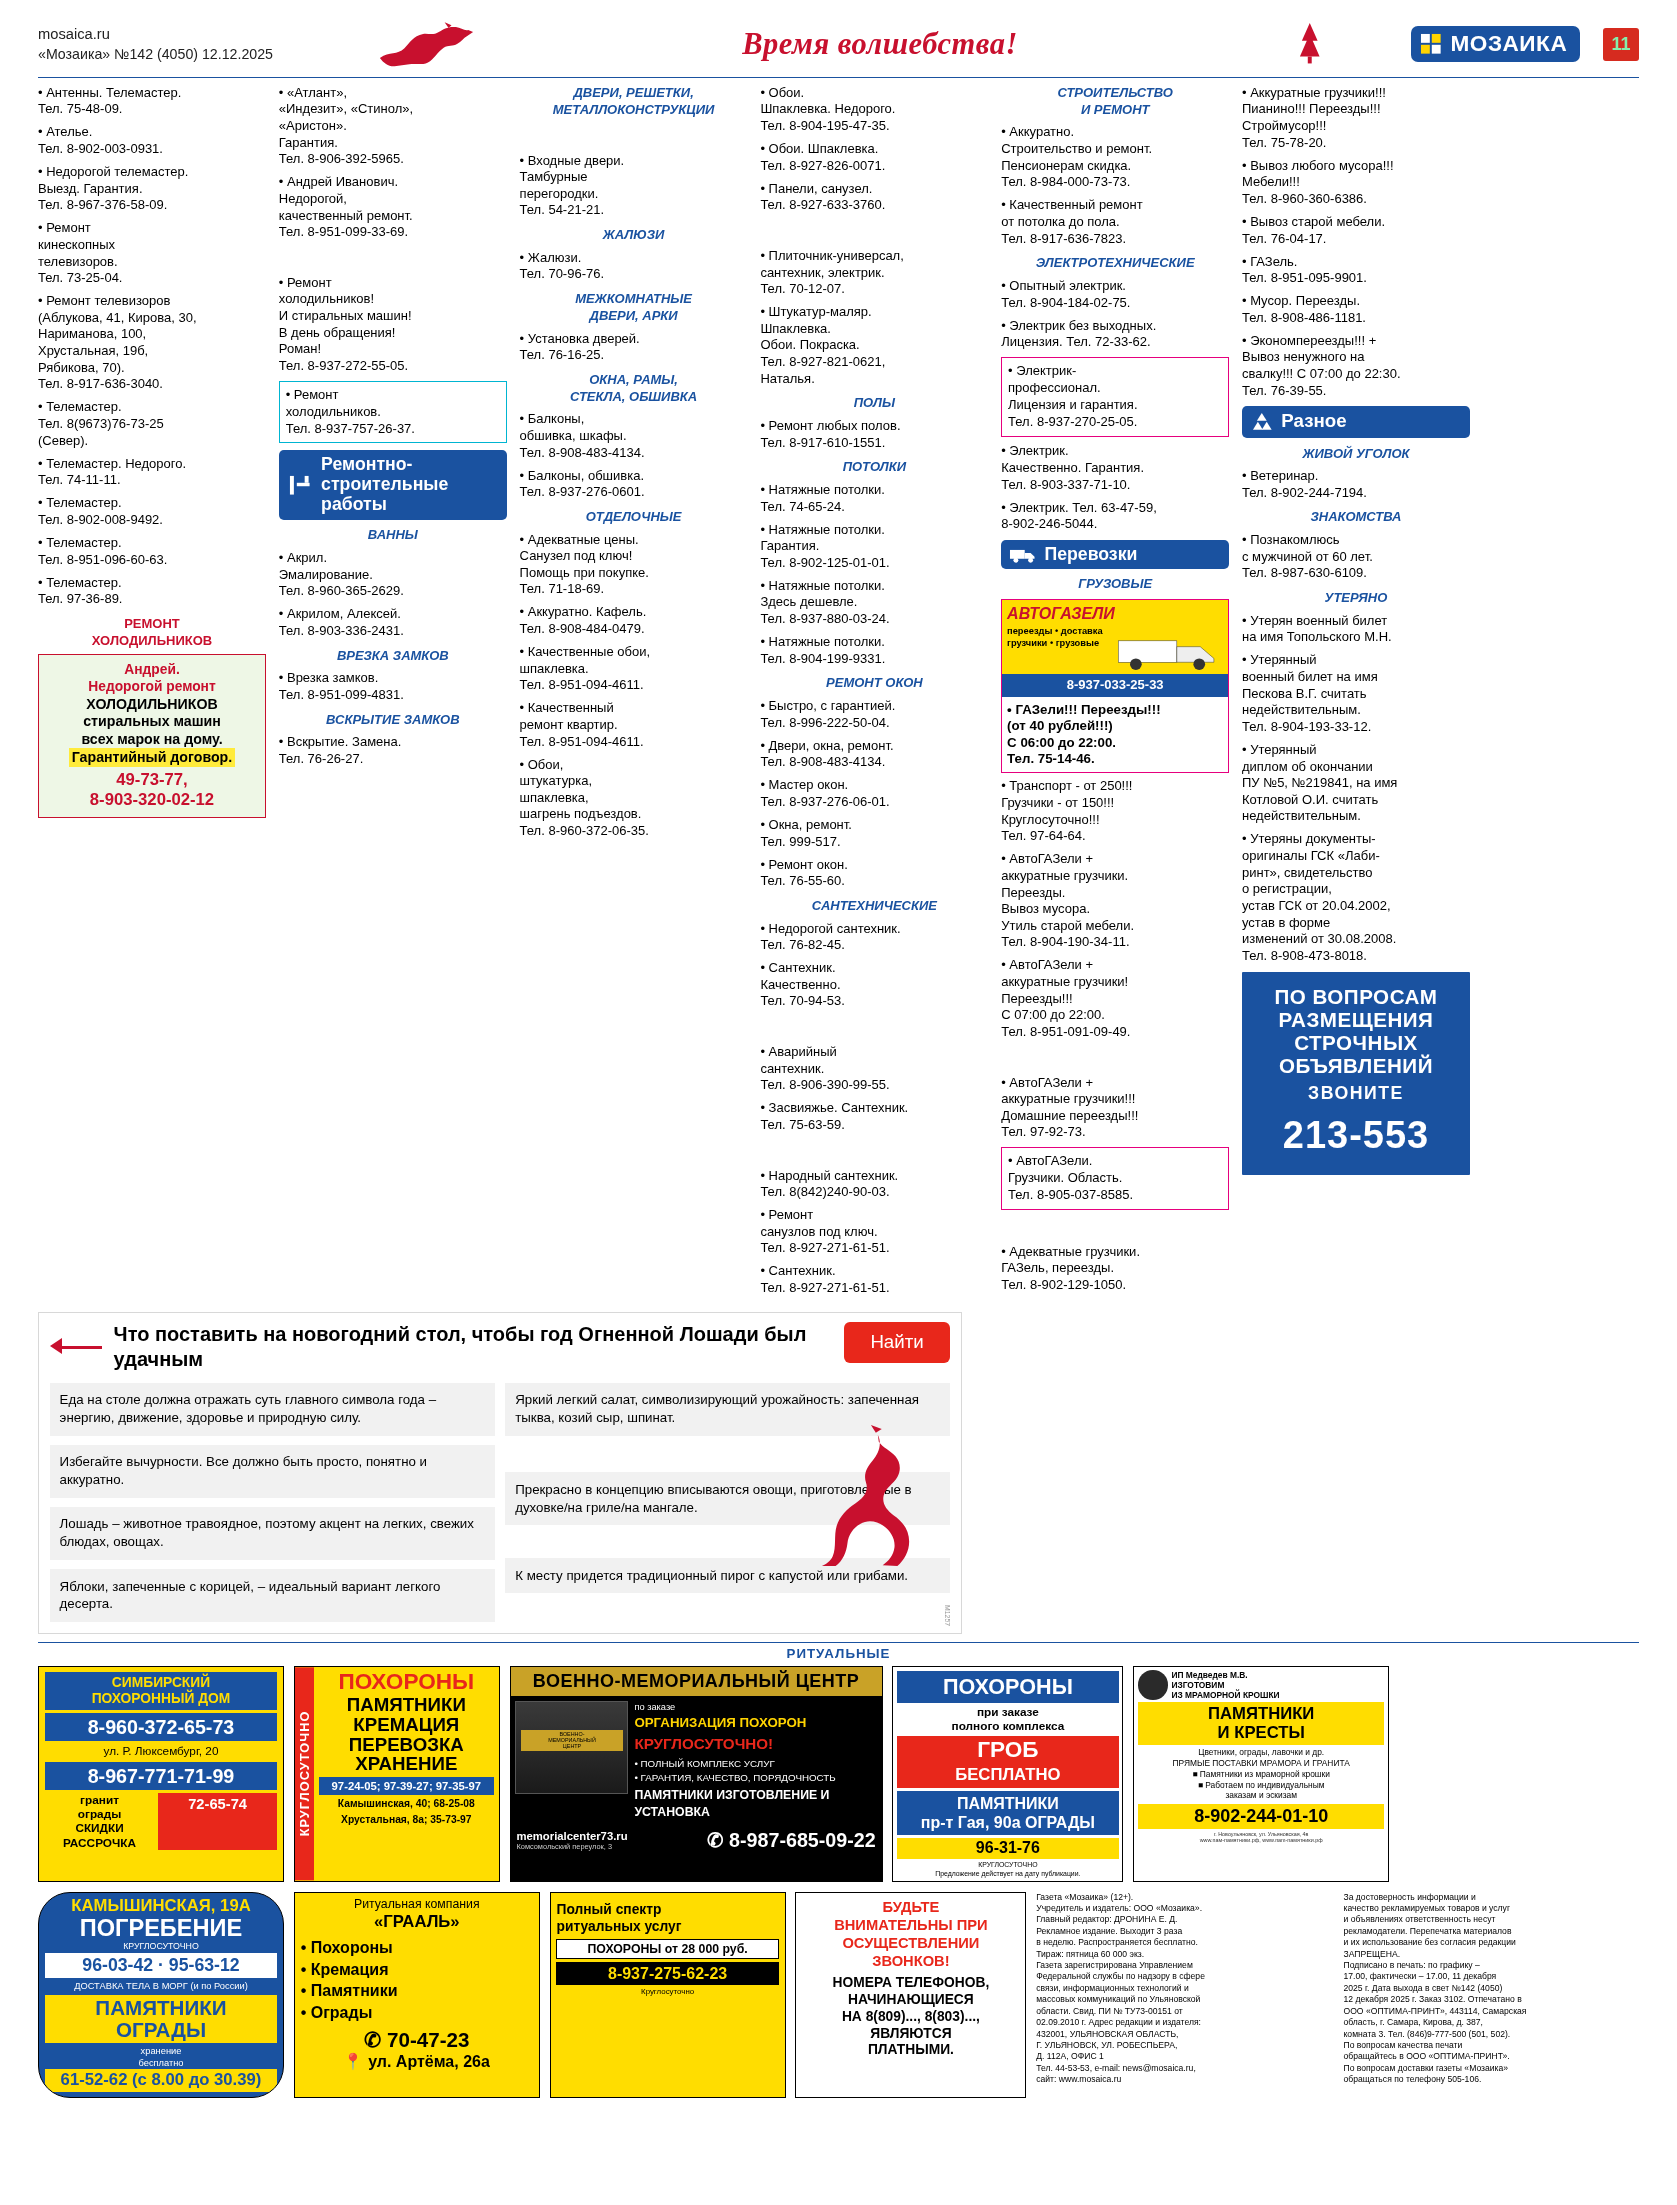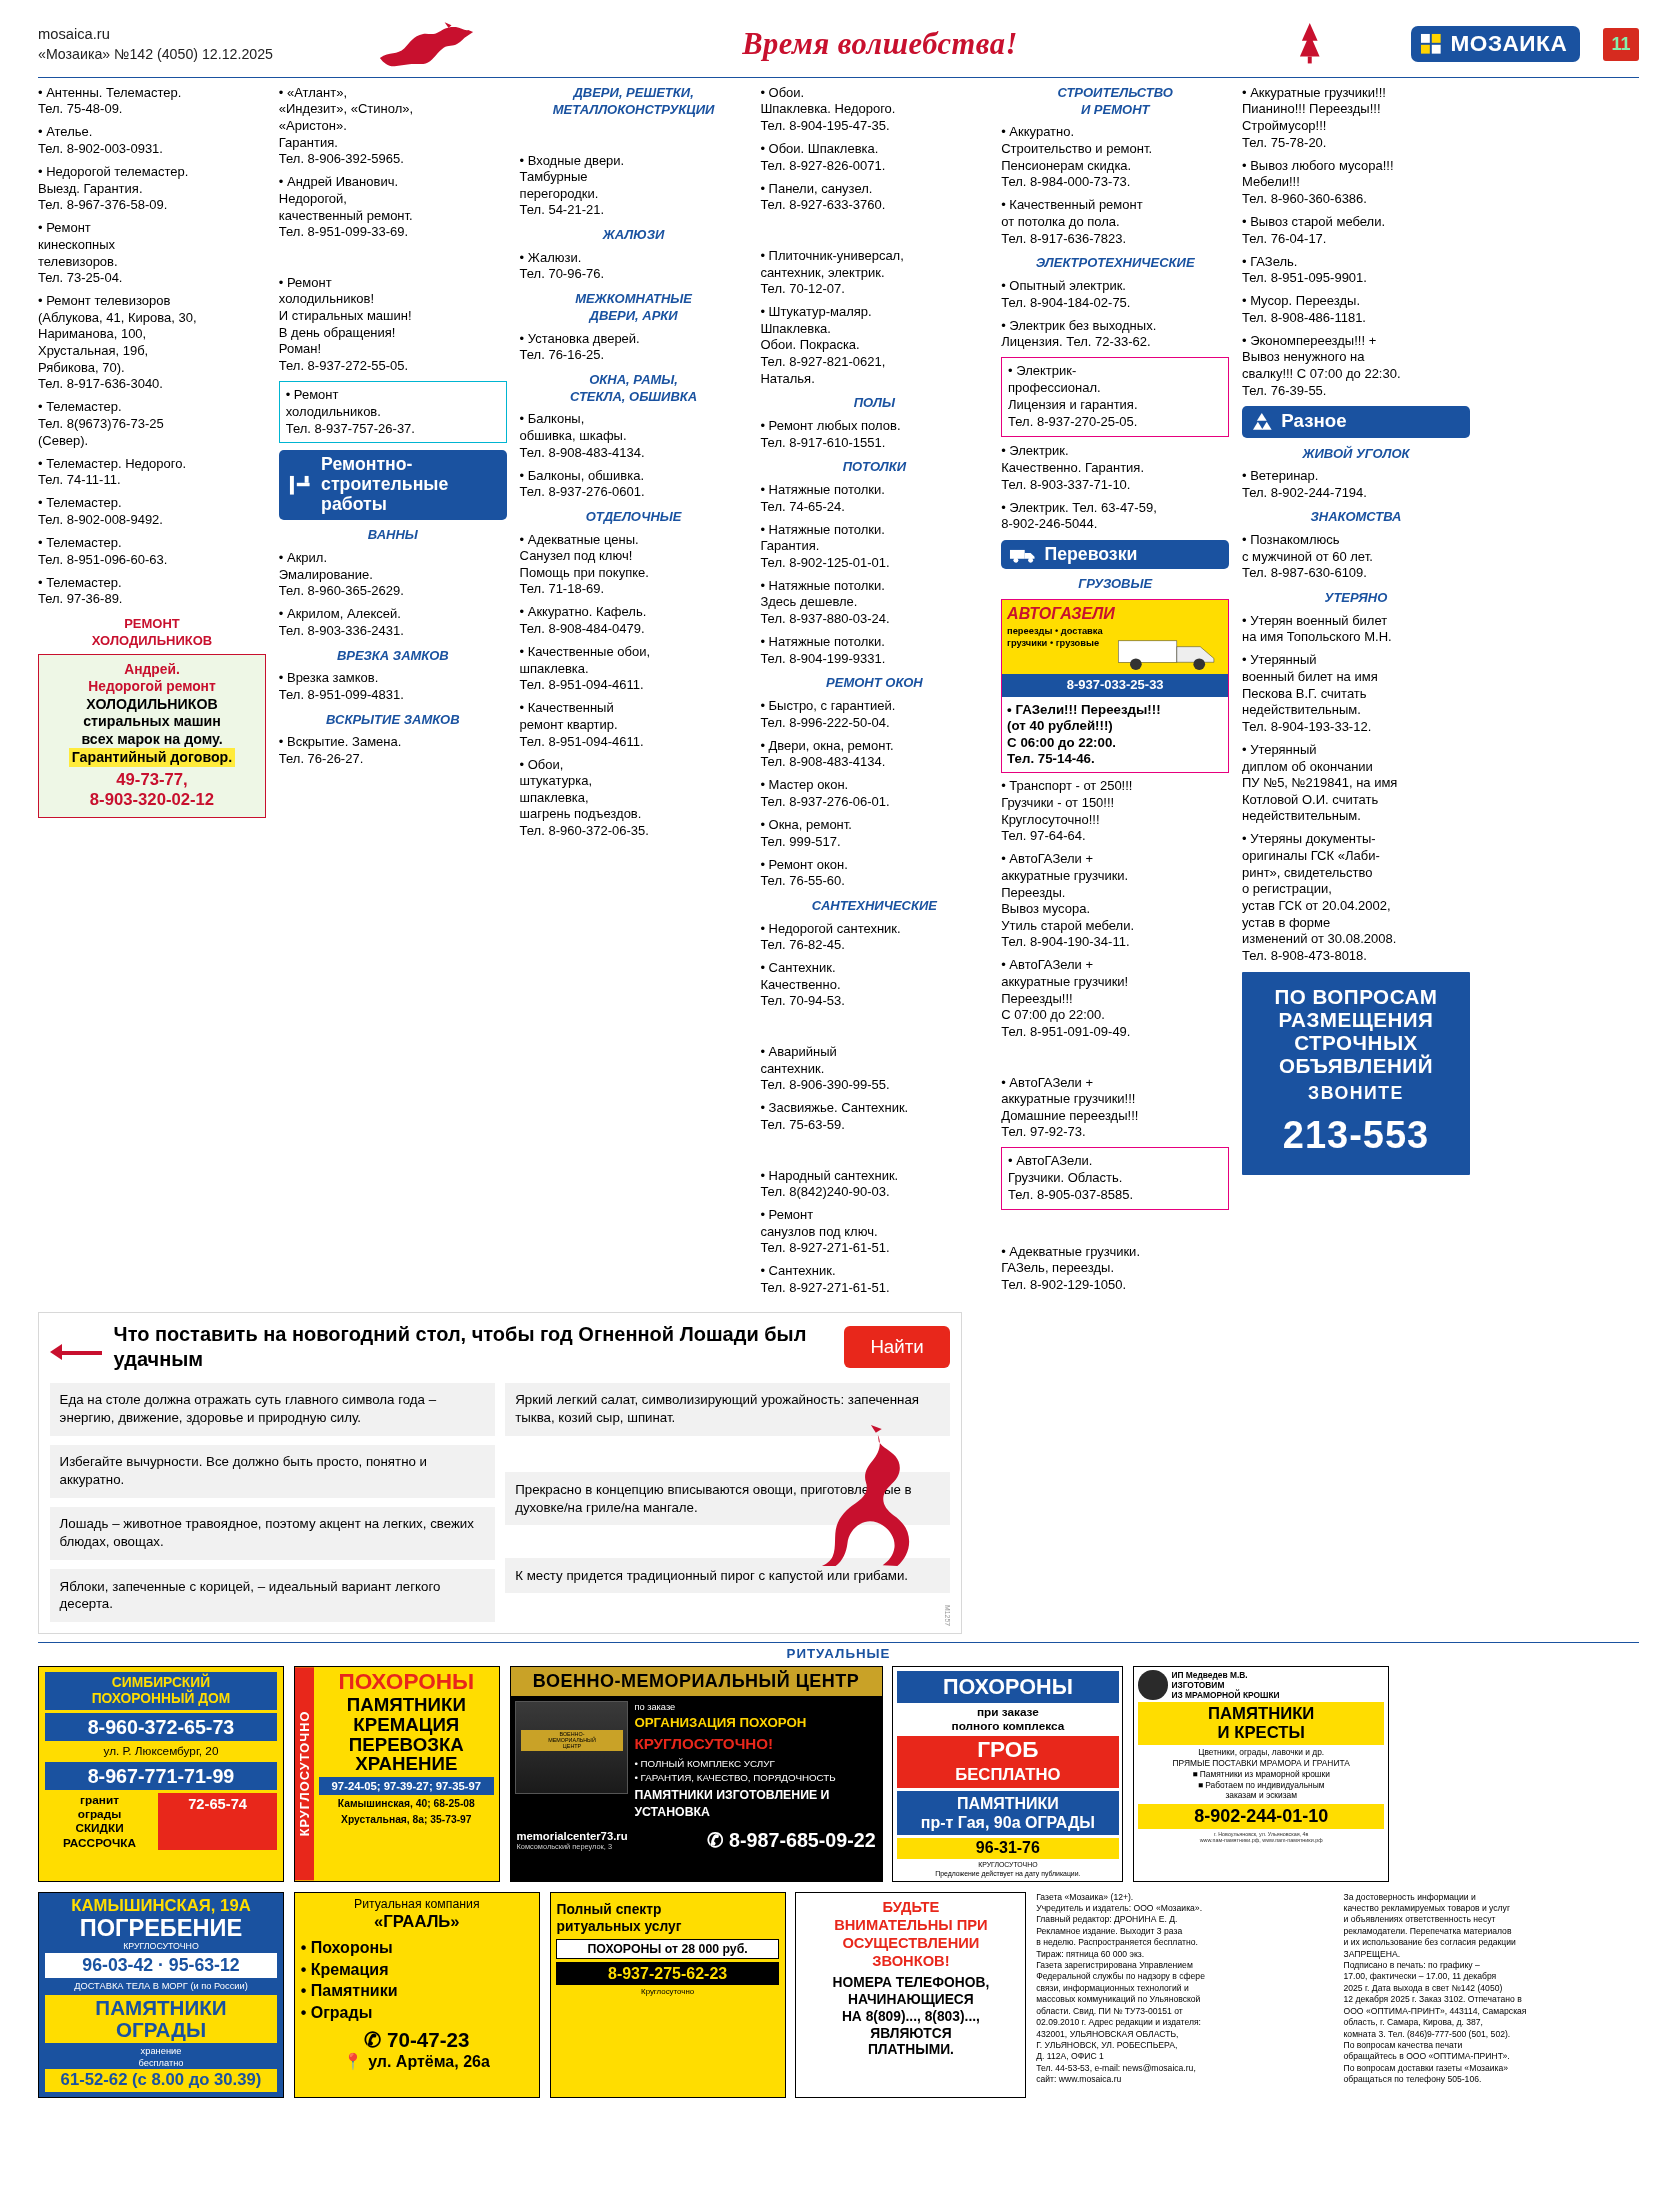--- a/index.html
+++ b/index.html
@@ -63,21 +63,21 @@
   .truck-body .tb { font-weight:bold; font-size:13.3px; line-height:1.24; }
 
   
   .bluead { background:#1a52a0; color:#fff; text-align:center; padding:12.8px 4.9px 14.7px 4.9px; margin-top:7.9px; border-radius:1px; }
   .bluead .t { font-weight:bold; font-size:20.6px; line-height:1.12; letter-spacing:0.5px; }
   .bluead .call { font-weight:bold; font-size:17.7px; margin-top:4.9px; letter-spacing:1.5px; }
   .bluead .num { font-weight:bold; font-size:38px; margin-top:5.9px; letter-spacing:1px; }
 
   
   .feature { margin:8.8px 0 4.9px 0; border:0.5px solid #d8d8d8; background:#fff; padding:8.8px 10.8px 10.8px 10.8px; position:relative; }
-  .feature-head { display:flex; align-items:center; gap:9.8px; }
+  .feature-head { display:flex; align-items:flex-start; gap:9.8px; }
   .arrow { width:54px; height:29.5px; position:relative; flex:none; margin-top:10.8px; }
   .arrow .shaft { position:absolute; left:6.9px; top:13.3px; width:45px; height:3.4px; background:#c8102e; }
   .arrow .head { position:absolute; left:0; top:5.9px; width:0; height:0; border-top:8.8px solid transparent; border-bottom:8.8px solid transparent; border-right:12.8px solid #c8102e; }
   .feature-title { font-weight:bold; font-size:20px; line-height:1.28; flex:1; }
   .findbtn { background:#e8271b; color:#fff; font-size:18.7px; border-radius:5.9px; padding:9.8px 26.5px; flex:none; }
   .feature-grid { display:flex; gap:10.8px; margin-top:9.8px; }
   .fg-col { flex:1; display:flex; flex-direction:column; gap:8.8px; }
   .fcard { background:#f1f1f1; padding:8.8px 9.8px; font-size:13.3px; line-height:1.34; }
   .horse-img { position:absolute; right:29.5px; bottom:59px; }
   .credit { position:absolute; right:9.8px; bottom:6.9px; font-size:6.9px; color:#999; writing-mode:vertical-rl; }
@@ -128,21 +128,21 @@
   .pohor2 .fine { font-size:6.9px; text-align:center; margin-top:2px; }
 
   .marble { width:256px; background:#fff; padding:2.9px 3.9px; }
   .marble .top { display:flex; gap:3.9px; align-items:flex-start; font-size:8.4px; font-weight:bold; }
   .marble .emb { width:29.5px; height:29.5px; border-radius:50%; background:#2a2a2a; flex:none; }
   .marble .ttl { background:#ffdd00; font-weight:bold; font-size:16.7px; text-align:center; line-height:1.1; padding:2.9px 0; margin-top:2px; }
   .marble .sub { font-size:8.4px; text-align:center; margin-top:2px; line-height:1.3; }
   .marble .ph { background:#ffdd00; font-weight:bold; font-size:18px; text-align:center; padding:2px 0; margin-top:2.9px; }
   .marble .fine { font-size:5.4px; text-align:center; margin-top:1.5px; color:#333; }
 
-  .kam { width:246px; background:#1a52a0; color:#fff; padding:4.9px 5.9px; }
+  .kam { width:246px; background:#1a52a0; color:#fff; padding:4.9px 5.9px;border-radius:32px; }
   .kam .h1 { color:#ffdd00; font-weight:bold; font-size:16.7px; text-align:center; line-height:1.1; }
   .kam .h2 { color:#fff; font-weight:bold; font-size:23.6px; text-align:center; line-height:1.05; }
   .kam .sub { font-size:8.8px; text-align:center; }
   .kam .ph { background:#fff; color:#1a52a0; font-weight:bold; font-size:17.7px; text-align:center; padding:2px 0; margin-top:2.9px; }
   .kam .txt { font-size:9.3px; text-align:center; margin-top:2px; line-height:1.3; }
   .kam .pam { background:#ffdd00; color:#1a52a0; font-weight:bold; font-size:20.6px; text-align:center; margin-top:2.9px; line-height:1.05; padding:2px 0; }
   .kam .ph2 { background:#ffdd00; color:#1a52a0; font-weight:bold; font-size:16.7px; text-align:center; padding:1.5px 0; }
 
   .graal { width:246px; background:#ffdd00; padding:4.9px 5.9px; }
   .graal .h { text-align:center; font-size:12.3px; line-height:1.2; }

